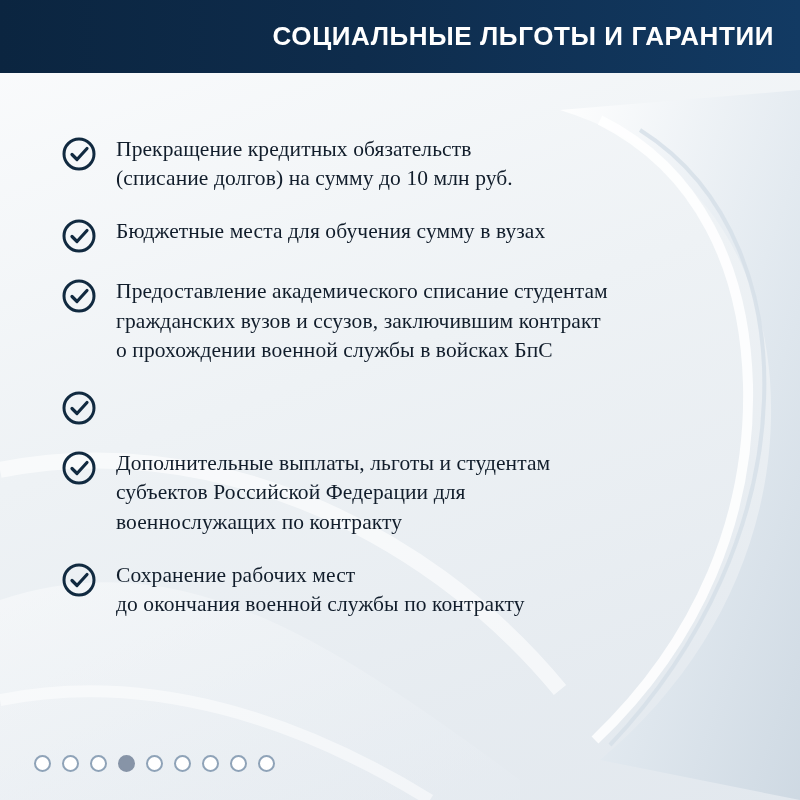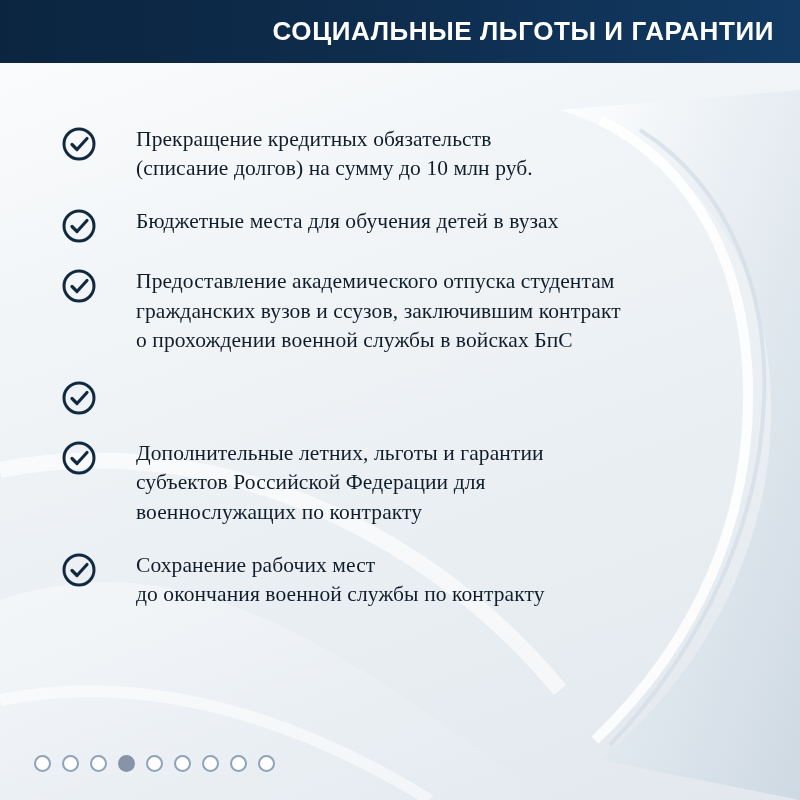--- a/index.html
+++ b/index.html
@@ -21,21 +21,21 @@
   }
   
   .bg-shapes {
     position: absolute;
     inset: 0;
     pointer-events: none;
   }
   .header {
     position: relative;
     width: 100%;
-    height: 63px;
+    height: 73px;
     background: linear-gradient(90deg, #0b2540 0%, #0e2c4c 45%, #123a63 100%);
     display: flex;
     align-items: center;
     justify-content: flex-end;
     z-index: 5;
   }
   .header-title {
     color: #ffffff;
     font-family: "Liberation Sans", sans-serif;
     font-weight: bold;
@@ -50,21 +50,20 @@
     padding: 62px 40px 0 62px;
   }
   .bullet-list {
     list-style: none;
     display: block;
   }
   .bullet-item {
     display: flex;
     align-items: flex-start;
     margin-bottom: 24px;
-    gap: 20px;
   }
   .check-icon {
     flex: 0 0 auto;
     width: 34px;
     height: 34px;
     margin-right: 20px;
     margin-top: 2px;
   }
   .check-icon svg { display: block; }
   .bullet-text {
@@ -137,49 +136,49 @@
         <span class="bullet-text">Прекращение кредитных обязательств
 (списание долгов) на сумму до 10 млн руб.</span>
       </li>
       <li class="bullet-item">
         <span class="check-icon">
           <svg width="34" height="34" viewBox="0 0 34 34">
               <circle cx="17" cy="17" r="15" fill="none" stroke="#112a40" stroke-width="3"></circle>
               <path d="M10 17.5 l5 5 l10 -11" fill="none" stroke="#112a40" stroke-width="3.2" stroke-linecap="round" stroke-linejoin="round"></path>
             </svg>
         </span>
-        <span class="bullet-text">Бюджетные места для обучения детей в вузах</span>
-      </li>
-      <li class="bullet-item">
-        <span class="check-icon">
-          <svg width="34" height="34" viewBox="0 0 34 34">
-              <circle cx="17" cy="17" r="15" fill="none" stroke="#112a40" stroke-width="3"></circle>
-              <path d="M10 17.5 l5 5 l10 -11" fill="none" stroke="#112a40" stroke-width="3.2" stroke-linecap="round" stroke-linejoin="round"></path>
-            </svg>
-        </span>
-        <span class="bullet-text">Предоставление академического отпуска студентам
+        <span class="bullet-text">Бюджетные места для обучения сумму в вузах</span>
+      </li>
+      <li class="bullet-item">
+        <span class="check-icon">
+          <svg width="34" height="34" viewBox="0 0 34 34">
+              <circle cx="17" cy="17" r="15" fill="none" stroke="#112a40" stroke-width="3"></circle>
+              <path d="M10 17.5 l5 5 l10 -11" fill="none" stroke="#112a40" stroke-width="3.2" stroke-linecap="round" stroke-linejoin="round"></path>
+            </svg>
+        </span>
+        <span class="bullet-text">Предоставление академического списание студентам
 гражданских вузов и ссузов, заключившим контракт
 о прохождении военной службы в войсках БпС</span>
       </li>
       <li class="bullet-item">
         <span class="check-icon">
           <svg width="34" height="34" viewBox="0 0 34 34">
               <circle cx="17" cy="17" r="15" fill="none" stroke="#112a40" stroke-width="3"></circle>
               <path d="M10 17.5 l5 5 l10 -11" fill="none" stroke="#112a40" stroke-width="3.2" stroke-linecap="round" stroke-linejoin="round"></path>
             </svg>
         </span>
       </li>
       <li class="bullet-item">
         <span class="check-icon">
           <svg width="34" height="34" viewBox="0 0 34 34">
               <circle cx="17" cy="17" r="15" fill="none" stroke="#112a40" stroke-width="3"></circle>
               <path d="M10 17.5 l5 5 l10 -11" fill="none" stroke="#112a40" stroke-width="3.2" stroke-linecap="round" stroke-linejoin="round"></path>
             </svg>
         </span>
-        <span class="bullet-text">Дополнительные летних, льготы и гарантии
+        <span class="bullet-text">Дополнительные выплаты, льготы и студентам
 субъектов Российской Федерации для
 военнослужащих по контракту</span>
       </li>
       <li class="bullet-item">
         <span class="check-icon">
           <svg width="34" height="34" viewBox="0 0 34 34">
               <circle cx="17" cy="17" r="15" fill="none" stroke="#112a40" stroke-width="3"></circle>
               <path d="M10 17.5 l5 5 l10 -11" fill="none" stroke="#112a40" stroke-width="3.2" stroke-linecap="round" stroke-linejoin="round"></path>
             </svg>
         </span>

